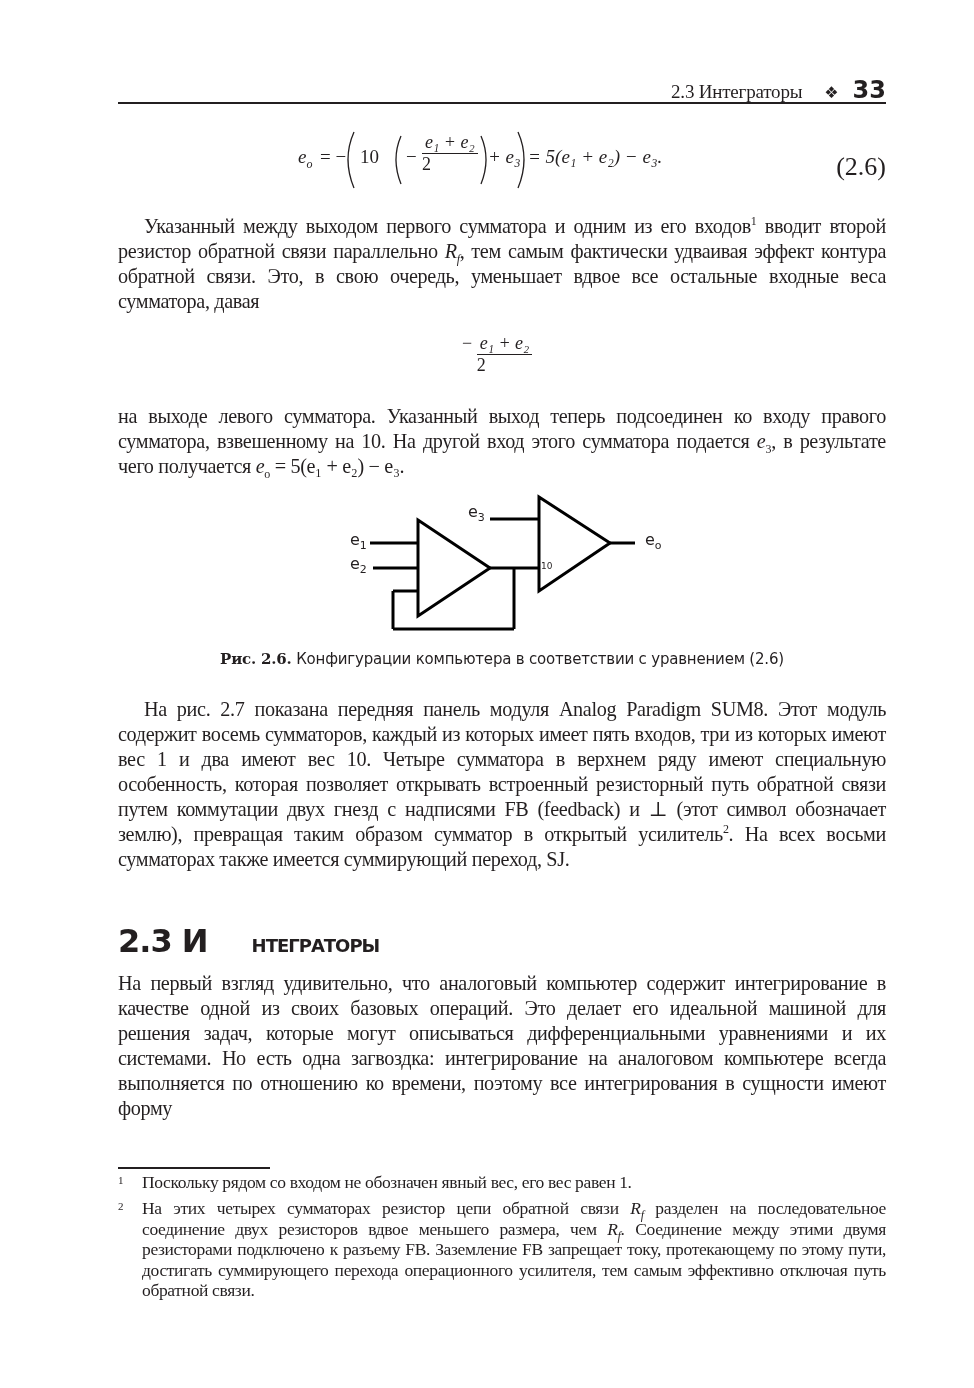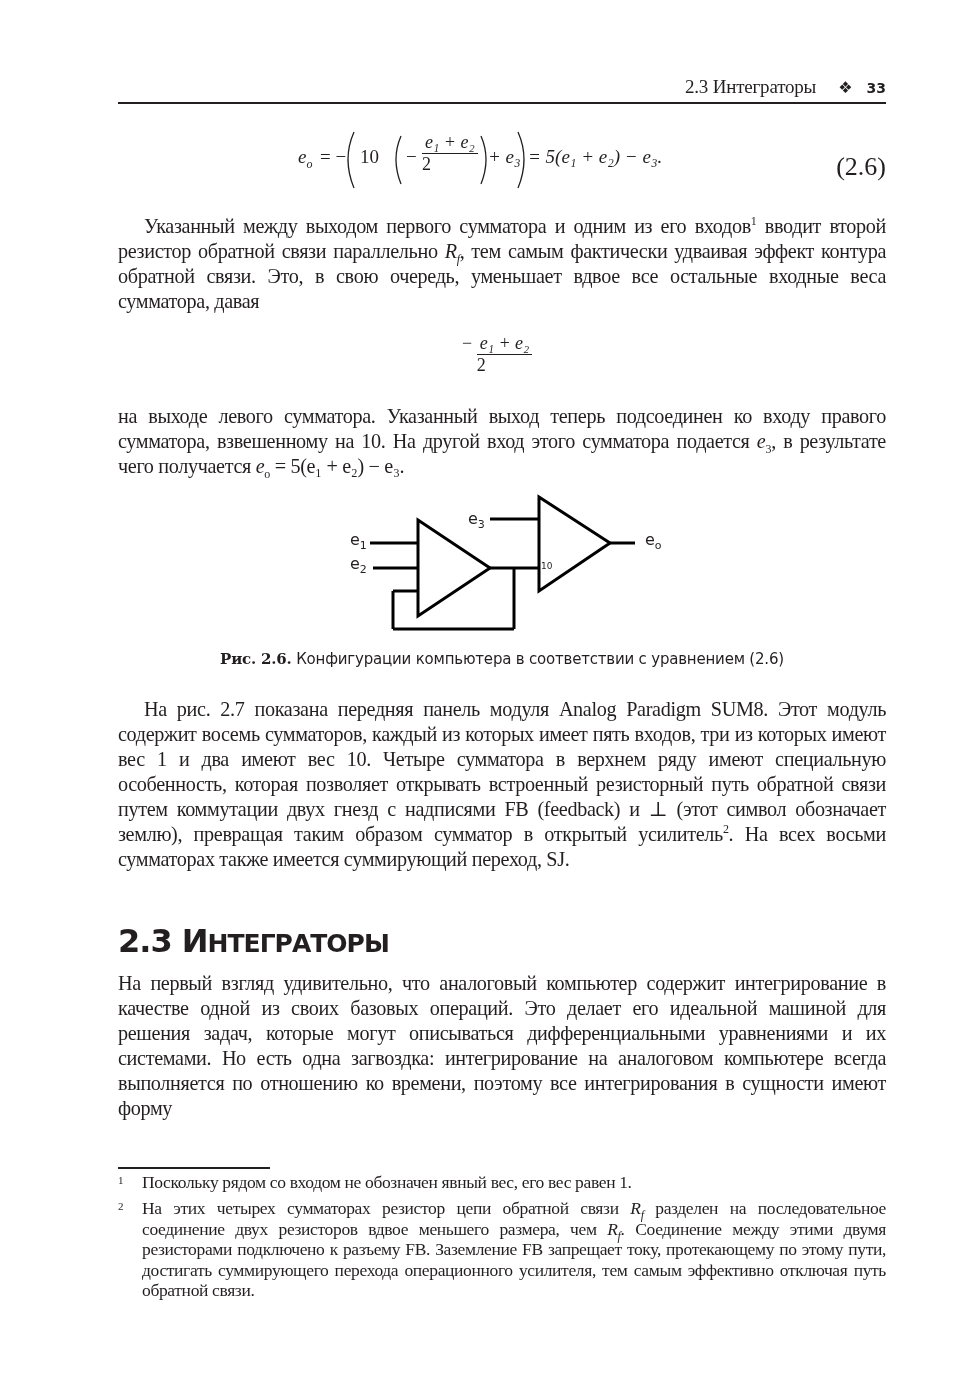--- a/index.html
+++ b/index.html
@@ -3,21 +3,21 @@
 <meta charset="utf-8">
 <style>
   html, body { margin: 0; padding: 0; background: #ffffff; }
   body { width: 974px; height: 1388px; position: relative; overflow: hidden;
          font-family: "Liberation Serif", "DejaVu Serif", serif; color: #231f20; }
   .page { position: absolute; left: 118px; top: 0; width: 768px; }
   .running-head { position: absolute; top: 76px; left: 0; width: 768px; height: 26px;
                   display: flex; justify-content: flex-end; align-items: baseline; font-size: 19px; }
   .running-head .rh-title { letter-spacing: -0.2px; }
   .running-head .rh-orn { margin: 0 14px 0 22px; font-size: 16px; font-family: "DejaVu Sans", sans-serif; }
-  .running-head .rh-num { font-family: "DejaVu Sans", sans-serif; font-weight: bold; font-size: 14px; }
+  .running-head .rh-num { font-family: "DejaVu Sans", sans-serif; font-weight: bold; font-size: 24px; }
   .head-rule { position: absolute; top: 102px; left: 0; width: 768px; height: 2px; background: #231f20; }
 
   .eq { position: absolute; font-style: italic; font-size: 19px; }
   .eqnum { position: absolute; right: 0; font-size: 26px; }
 
   .para { position: absolute; left: 0; width: 768px; font-size: 20.2px; line-height: 25px;
           text-align: justify; letter-spacing: -0.35px; margin: 0; }
   .para.indent { text-indent: 26px; }
   .para i { font-style: italic; }
   sub, sup { font-size: 12px; line-height: 0; }
@@ -25,21 +25,21 @@
   .frac { display: inline-block; vertical-align: middle; text-align: left; }
   .frac .num { display: block; border-bottom: 1px solid #231f20; padding: 0 3px; }
   .frac .den { display: block; font-style: normal; }
 
   .caption { position: absolute; top: 650px; left: 0; width: 768px; text-align: center;
              font-family: "DejaVu Sans", sans-serif; font-size: 15px; letter-spacing: -0.2px; }
   .caption b { font-family: "DejaVu Serif", serif; }
 
   .section-title { position: absolute; top: 922px; left: 0; font-family: "DejaVu Sans", sans-serif;
                    font-weight: bold; font-size: 32px; letter-spacing: -1px; }
-  .section-title .sc { font-size: 25px; }
+  .section-title .sc { font-size: 18px; margin-left: 44px; }
 
   .fn-rule { position: absolute; top: 1167px; left: 0; width: 152px; height: 2px; background: #231f20; }
   .footnote { position: absolute; left: 0; width: 768px; font-size: 17.5px; line-height: 20.5px;
               letter-spacing: -0.35px; }
   .footnote .fn-mark { position: absolute; left: 0; top: -2px; font-size: 11px; }
   .footnote .fn-text { display: block; margin-left: 24px; text-align: justify; }
   .footnote i { font-style: italic; }
 </style>
 </head>
 <body>
@@ -103,21 +103,21 @@
 
         <line x1="160" y1="78" x2="209" y2="78"></line>
 
         <line x1="160" y1="29" x2="209" y2="29"></line>
 
         <line x1="280" y1="53" x2="305" y2="53"></line>
       </g>
     </svg>
     <span style="position:absolute; left:20px; top:40px; font-family:'DejaVu Sans',sans-serif; font-size:16px;"><span>e</span><sub style="font-size:11px;">1</sub></span>
     <span style="position:absolute; left:20px; top:64px; font-family:'DejaVu Sans',sans-serif; font-size:16px;"><span>e</span><sub style="font-size:11px;">2</sub></span>
-    <span style="position:absolute; left:138px; top:19px; font-family:'DejaVu Sans',sans-serif; font-size:16px;"><span>e</span><sub style="font-size:11px;">3</sub></span>
+    <span style="position:absolute; left:138px; top:12px; font-family:'DejaVu Sans',sans-serif; font-size:16px;"><span>e</span><sub style="font-size:11px;">3</sub></span>
     <span style="position:absolute; left:315px; top:40px; font-family:'DejaVu Sans',sans-serif; font-size:16px;"><span>e</span><sub style="font-size:11px;">o</sub></span>
     <span style="position:absolute; left:211px; top:71px; font-family:'DejaVu Sans',sans-serif; font-size:9px;">10</span>
   </div>
 
   <div class="caption"><b>Рис. 2.6.</b><span> Конфигурации компьютера в соответствии с уравнением (2.6)</span></div>
 
   <p class="para indent" style="top:697px;"><span>На рис. 2.7 показана передняя панель модуля Analog Paradigm SUM8. Этот модуль содержит восемь сумматоров, каждый из которых имеет пять входов, три из которых имеют вес 1 и два имеют вес 10. Четыре сумматора в верхнем ряду имеют специальную особенность, которая позволяет открывать встроенный резисторный путь обратной связи путем коммутации двух гнезд с надписями FB (feedback) и ⊥ (этот символ обозначает землю), превращая таким образом сумматор в открытый усилитель</span><sup>2</sup><span>. На всех восьми сумматорах также имеется суммирующий переход, SJ.</span></p>
 
   <div class="section-title"><span>2.3 </span><span>И</span><span class="sc">НТЕГРАТОРЫ</span></div>
 

